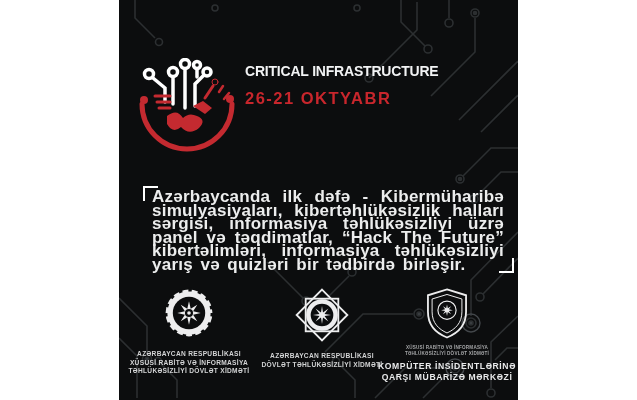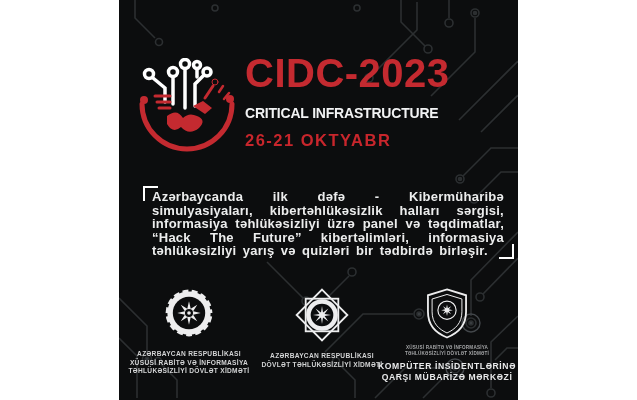--- a/index.html
+++ b/index.html
@@ -27,21 +27,21 @@
   }
   .subtitle.first{margin-top:10px;}
   .date{
     color:#c8262c;font-size:16.5px;font-weight:700;letter-spacing:1.5px;
     margin-top:7px;white-space:nowrap;
   }
 
   
   .desc{position:absolute;left:33px;top:190px;width:352px;}
   .desc p{
-    margin:0;color:#eceded;font-size:13px;font-weight:700;
+    margin:0;color:#eceded;font-size:17px;font-weight:700;
     line-height:13.6px;text-align:justify;letter-spacing:0.25px;word-spacing:2.5px;
   }
   .bracket{position:absolute;display:block;width:13px;height:13px;}
   .bracket.tl{left:-9px;top:-4px;border-top:2.5px solid #fff;border-left:2.5px solid #fff;}
   .bracket.br{right:-10px;bottom:-1px;border-bottom:2.5px solid #fff;border-right:2.5px solid #fff;}
 
   
   .footer{position:absolute;left:0;top:284px;width:399px;height:116px;}
   .logo-col{position:absolute;display:flex;flex-direction:column;align-items:center;text-align:center;}
   .logo-col.c1{left:0;width:140px;top:2px;}
@@ -138,21 +138,20 @@
     </g>
     <g fill="#c42a30" stroke="none">
       <circle cx="7" cy="42" r="4"></circle>
       <circle cx="93" cy="41" r="4"></circle>
       <path d="M30,58 Q40,50 46,60 Q52,54 60,58 Q70,62 62,70 Q52,78 44,69 Q36,76 30,66 Z"></path>
       <path d="M56,48 L66,43 L75,50 L68,56 Z"></path>
     </g>
   </svg>
 
   <div class="title-block">
-    <div class="title">CIDC-2023</div>
     <div class="subtitle first">CRITICAL INFRASTRUCTURE</div>
     <div class="date">26-21 OKTYABR</div>
   </div>
 
   <div class="desc">
     <span class="bracket tl"></span>
     <p>Azərbaycanda ilk dəfə - Kibermüharibə simulyasiyaları, kibertəhlükəsizlik halları sərgisi, informasiya təhlükəsizliyi üzrə panel və təqdimatlar, “Hack The Future” kibertəlimləri, informasiya təhlükəsizliyi yarış və quizləri bir tədbirdə birləşir.</p>
     <span class="bracket br"></span>
   </div>
 

